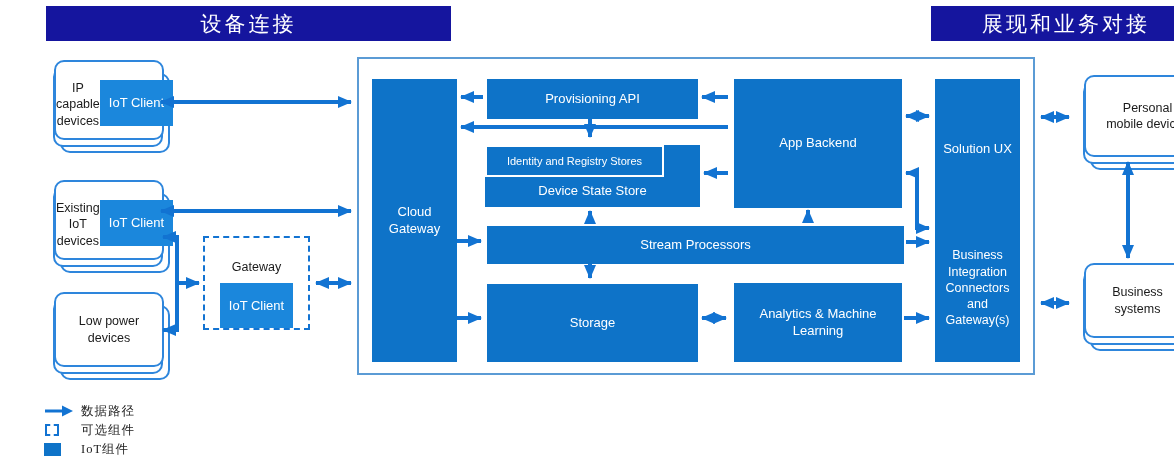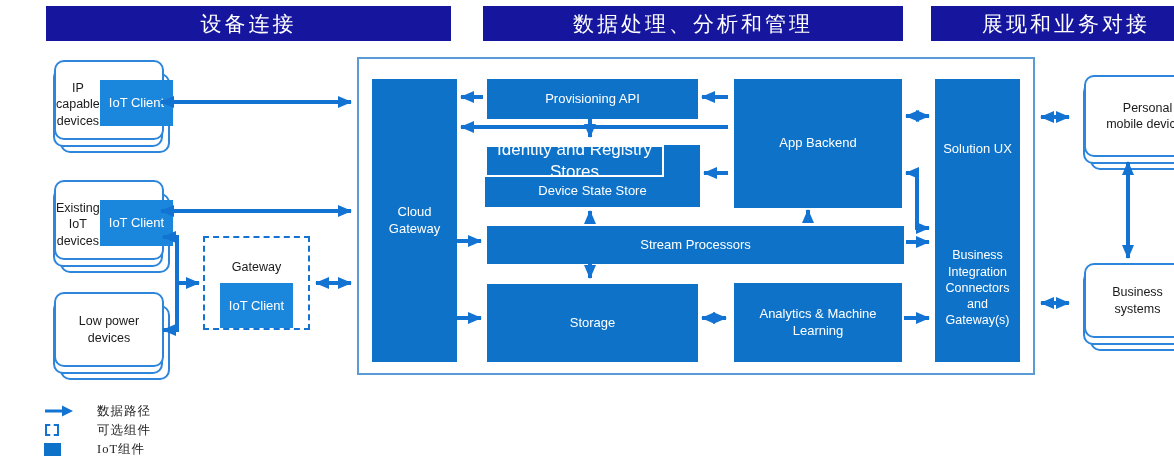--- a/index.html
+++ b/index.html
@@ -63,50 +63,49 @@
     display: flex; align-items: center; justify-content: center;
     font-size: 13px; text-align: center; line-height: 1.3;
   }
   #blk-cloud-gw   { left: 13px;  top: 20px;  width: 85px;  height: 283px; }
   #blk-prov-api   { left: 128px; top: 20px;  width: 211px; height: 40px; }
   #blk-dss        { left: 126px; top: 86px;  width: 215px; height: 62px; }
   #blk-dss .dss-label { position: absolute; left: 0; bottom: 7px; width: 100%; text-align: center; }
   #blk-identity   {
     position: absolute; left: 0; top: 0; width: 179px; height: 32px;
     background: #0E73C8; border: 2px solid #fff; color: #fff;
-    display: flex; align-items: center; justify-content: center; font-size: 17px;
+    display: flex; align-items: center; justify-content: center; font-size: 11px;
   }
   #blk-stream     { left: 128px; top: 167px; width: 417px; height: 38px; }
   #blk-storage    { left: 128px; top: 225px; width: 211px; height: 78px; }
   #blk-analytics  { left: 375px; top: 224px; width: 168px; height: 79px; padding: 0 22px; }
   #blk-appback    { left: 375px; top: 20px;  width: 168px; height: 129px; }
   #blk-solux      { left: 576px; top: 20px;  width: 85px;  height: 140px; }
   #blk-bizint     { left: 576px; top: 155px; width: 85px;  height: 148px; font-size: 12.5px; padding: 0 5px; }
 
   
   #wires { position: absolute; left: 0; top: 0; pointer-events: none; }
 
   
   #legend { position: absolute; left: 4px; top: 403px; }
-  .lg-row { display: flex; align-items: center; height: 16px; margin-bottom: 3px; gap: 16px; }
+  .lg-row { display: flex; align-items: center; height: 16px; margin-bottom: 3px; }
   .lg-icon { width: 30px; display: flex; align-items: center; }
   .lg-label {
     font-family: "Liberation Serif", serif; font-size: 12.5px; color: #222;
     letter-spacing: 1px; margin-left: 7px;
   }
   .lg-dash { width: 14px; height: 12px; border: 2px dashed #1273D2; margin-left: 1px; }
   .lg-solid { width: 17px; height: 13px; background: #0E73C8; }
 </style>
 </head>
 <body>
 
 <div id="canvas">
 
   <div class="hdr" id="hdr-device">设备连接</div>
-  <div class="hdr" id="hdr-data">数据处理、分析和管理</div>
   <div class="hdr" id="hdr-pres">展现和业务对接</div>
 
   <div class="stack" id="stack-ip">
     <div class="ghost g2"></div>
     <div class="ghost g1"></div>
     <div class="card">
       <div class="title">IP capable devices</div>
       <div class="badge">IoT Client</div>
     </div>
   </div>

